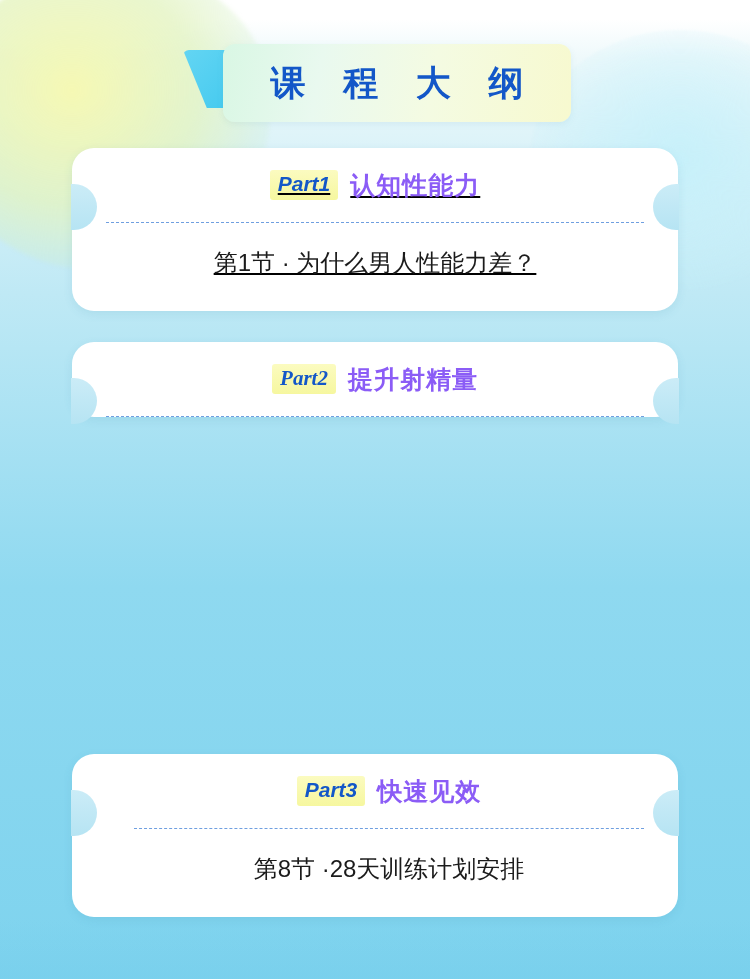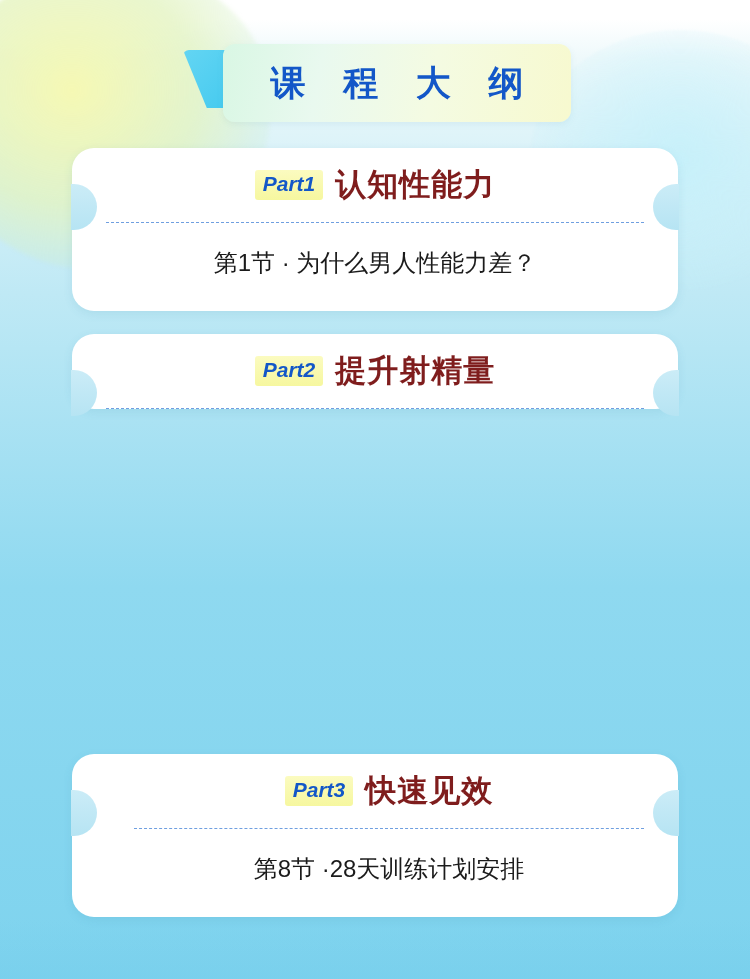--- a/index.html
+++ b/index.html
@@ -105,23 +105,23 @@
     font-size: 21px;
     font-weight: bold;
     font-style: italic;
     color: #1357c8;
     background: linear-gradient(180deg, #fbfbc0 0%, #f6f79f 100%);
     padding: 1px 8px 3px 8px;
     border-radius: 3px;
     line-height: 1.25;
   }
   .part-title {
-    font-size: 31px;
+    font-size: 25px;
     font-weight: bold;
-    color: #7f1d1d;
+    color: #8b5cf6;
     letter-spacing: 1px;
   }
   .divider {
     margin: 0 34px;
     border-top: 1px dashed #6f9fe0;
     height: 0;
   }
   .card-body {
     padding: 22px 40px 26px 40px;
     display: flex;
@@ -131,22 +131,22 @@
   .lesson {
     font-size: 24px;
     color: #1b1b1b;
     line-height: 1.0;
     padding: 9px 0;
     white-space: nowrap;
   }
   .card-body.single .lesson { padding: 6px 0 10px 0; }
 
   
-  #card-part1 { top: 148px; }
-  #card-part2 { top: 334px; }
+  #card-part1 { top: 148px; text-decoration: underline; }
+  #card-part2 { top: 342px; font-family: Liberation Serif, serif; }
   #card-part3 { top: 754px; padding-left: 28px; }
 
   .bottom-fade {
     position: absolute;
     left: 0; bottom: 0;
     width: 750px; height: 60px;
     background: linear-gradient(180deg, rgba(126,211,238,0) 0%, rgba(118,206,236,0.55) 100%);
   }
 </style>
 </head>

